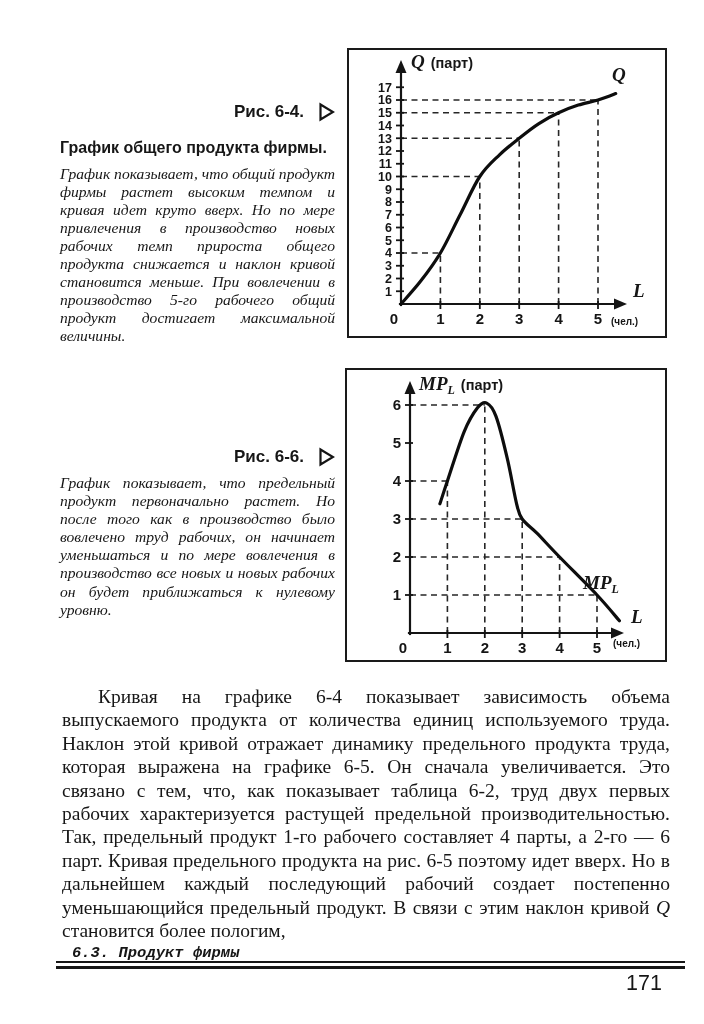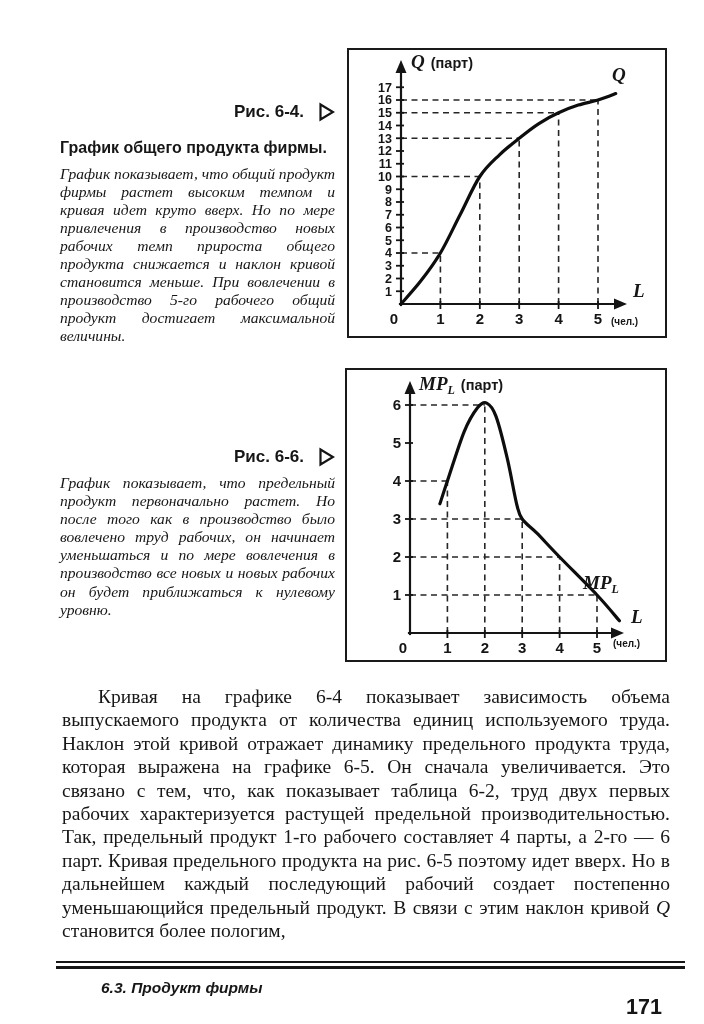--- a/index.html
+++ b/index.html
@@ -35,24 +35,24 @@
   .tl{font-family:"Liberation Sans",sans-serif;font-weight:700;fill:#141414;}
 
   
   .bodytext{position:absolute;left:62px;top:685px;width:608px;font-size:19.5px;
        line-height:23.4px;text-align:justify;margin:0;}
   .bodytext .first{display:inline-block;width:36px;}
   .qi{font-style:italic;}
 
   
   .rule{position:absolute;background:#161616;}
-  .foot-section{position:absolute;left:101px;top:944px;font-family:Liberation Sans, sans-serif;
-       font-style:italic;font-weight:bold;font-size:15.5px;margin-top:35px;}
+  .foot-section{position:absolute;left:72px;top:944px;font-family:Liberation Mono, monospace;
+       font-style:italic;font-weight:bold;font-size:15.5px;}
   .pagenum{position:absolute;left:626px;top:971px;font-family:"Liberation Sans",sans-serif;
-       font-weight:bold;font-size:21.5px;margin-top:24px;}
+       font-weight:normal;font-size:21.5px;}
 </style>
 </head>
 <body>
 
 <div class="page">
 
   <div class="cap" style="left:60px;top:102px;">
     <div class="cap-label-row">
       <span>Рис. 6-4.</span>
       <svg width="17" height="20" viewBox="0 0 17 20">

